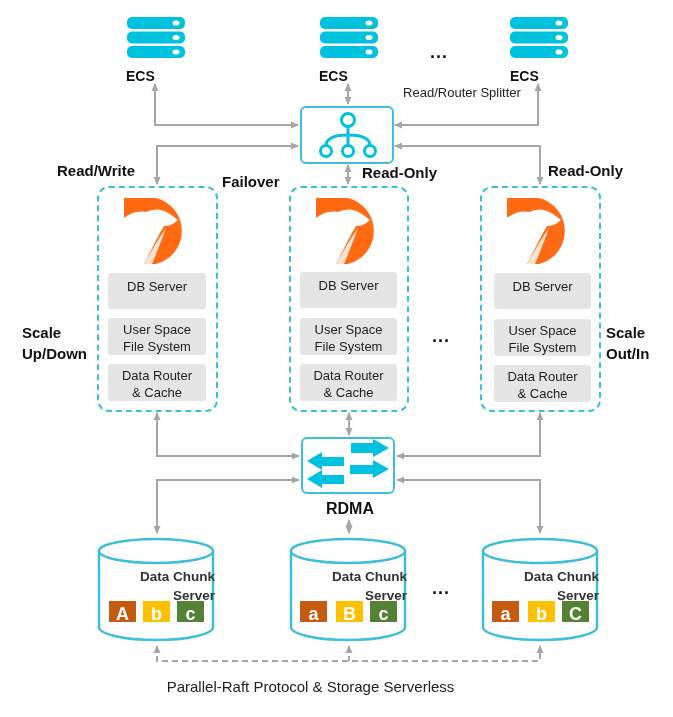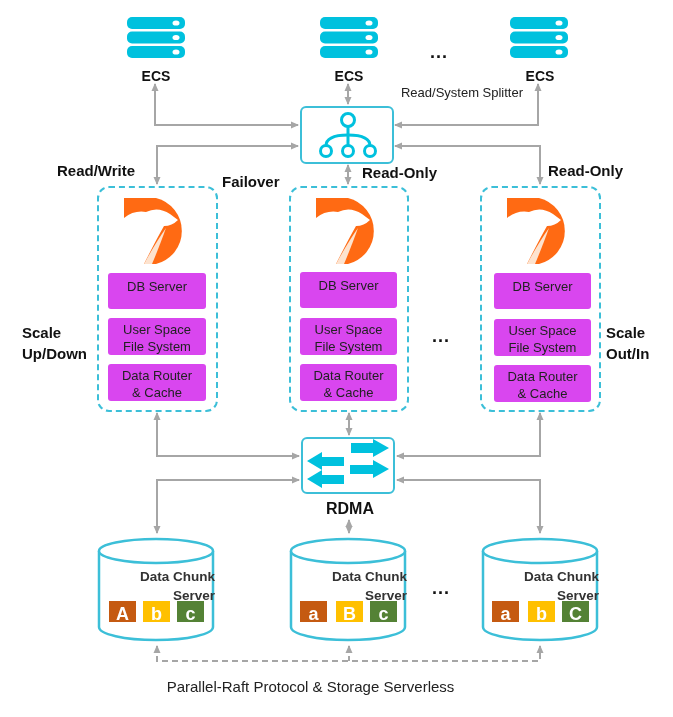--- a/index.html
+++ b/index.html
@@ -1,26 +1,26 @@
 <!DOCTYPE html>
 <html><head>
 <meta charset="utf-8">
 <style>
   html, body { margin: 0; padding: 0; background: #ffffff; }
   body { width: 673px; height: 717px; position: relative; overflow: hidden;
          font-family: "Liberation Sans", "DejaVu Sans", sans-serif; color: #111; }
   #wires { position: absolute; left: 0; top: 0; }
   .abs { position: absolute; }
-  .ecs-label { font-weight: bold; font-size: 14px; text-align: center; width: 60px; }
+  .ecs-label { font-weight: bold; font-size: 14px; text-align: left; width: 60px; }
   .dots { font-weight: bold; font-size: 18px; letter-spacing: 1px; }
   .splitter-label { font-size: 13px; line-height: 17px; text-align: center; color: #222; white-space: nowrap; }
   .bold-label { font-weight: bold; font-size: 15px; white-space: nowrap; }
   .scale-label { font-weight: bold; font-size: 15px; line-height: 21px; text-align: left; }
   .node-box { border: 2px dashed #3cbfd8; border-radius: 12px; box-sizing: border-box; }
-  .layer { background: #d946ef; border-radius: 3px; font-size: 13px; line-height: 17px;
+  .layer { background: #e5e5e5; border-radius: 3px; font-size: 13px; line-height: 17px;
            text-align: center; color: #222; box-sizing: border-box; }
   .icon-box { border: 2px solid #3cbfd8; border-radius: 6px; box-sizing: border-box; background: #fff; }
   .chunk-title { font-weight: bold; font-size: 13.5px; line-height: 19px; text-align: right; color: #333; }
   .chunk { width: 27px; height: 21px; color: #fff; font-weight: bold; font-size: 18px;
            line-height: 26px; text-align: center; overflow: hidden; }
   .footer { font-size: 15px; color: #222; text-align: center; white-space: nowrap; }
 </style>
 </head>
 <body>
 
@@ -118,21 +118,21 @@
       <circle cx="46" cy="12" r="6.5"></circle>
       <line x1="46" y1="18.5" x2="46" y2="38"></line>
       <path d="M24,38 Q24,27 46,27 Q68,27 68,38"></path>
       <circle cx="24" cy="43" r="5.5"></circle>
       <circle cx="46" cy="43" r="5.5"></circle>
       <circle cx="68" cy="43" r="5.5"></circle>
     </g>
   </svg>
 </div>
 <div class="abs splitter-label" style="left:392px;top:84px;width:140px;">
-  <div>Read/System Splitter</div>
+  <div>Read/Router Splitter</div>
 </div>
 
 <div class="abs bold-label" style="left:57px;top:162px;">Read/Write</div>
 <div class="abs bold-label" style="left:222px;top:173px;">Failover</div>
 <div class="abs bold-label" style="left:362px;top:164px;">Read-Only</div>
 <div class="abs bold-label" style="left:548px;top:162px;">Read-Only</div>
 
 <div class="abs scale-label" style="left:22px;top:322px;width:72px;">
   <div>Scale</div>
   <div>Up/Down</div>

